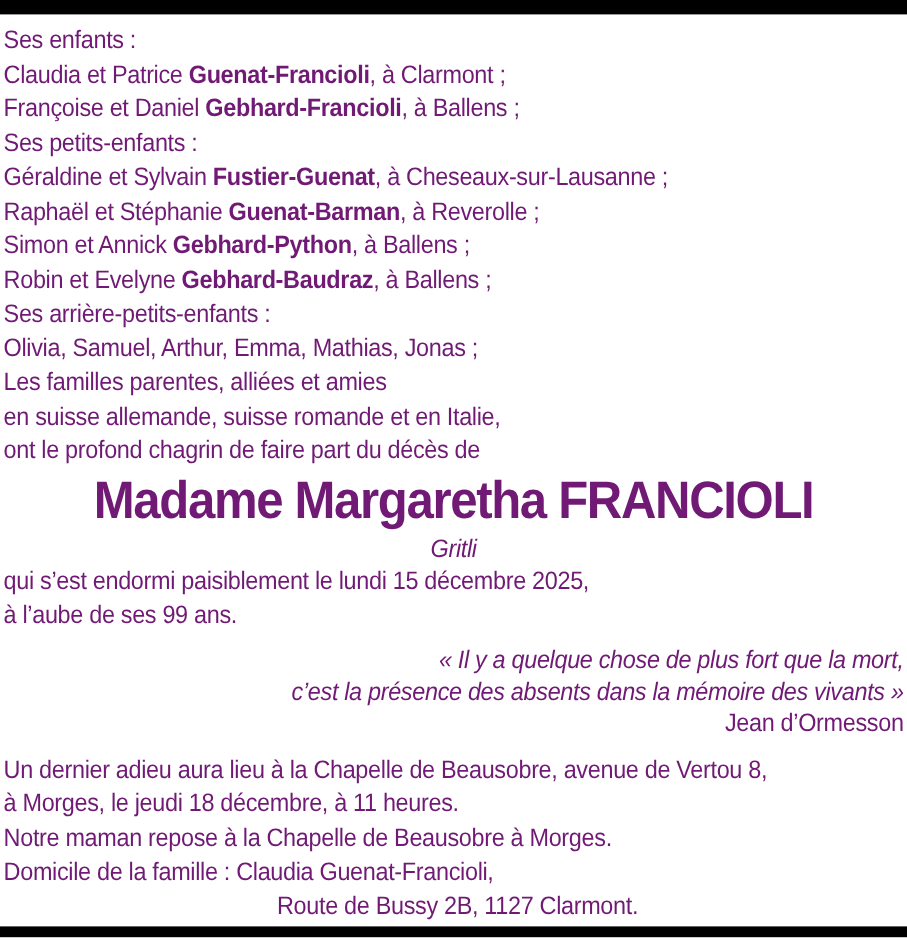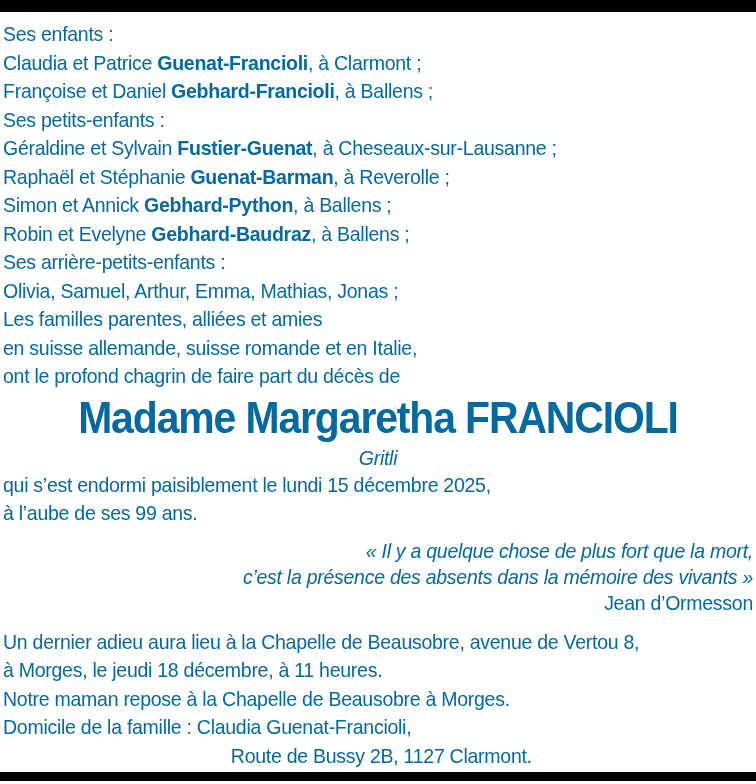--- a/index.html
+++ b/index.html
@@ -1,18 +1,18 @@
 <!DOCTYPE html>
 <html><head>
 <meta charset="utf-8">
 <style>
   html,body{margin:0;padding:0;background:#ffffff;}
   .page{
     width:756px;height:784px;position:relative;overflow:hidden;
-    background:#ffffff;color:#0369a1;
+    background:#ffffff;color:#701a75;
     font-family:"Liberation Sans","DejaVu Sans",sans-serif;
   }
   .bar{position:absolute;left:0;width:756px;background:#000000;}
   .bar-top{top:0;height:12px;}
   .bar-bottom{top:772px;height:9px;}
   .content{position:absolute;top:12px;left:3px;width:750px;padding-top:8px;}
   p{margin:0;}
   .line{font-size:21px;line-height:28.5px;letter-spacing:-0.3px;white-space:nowrap;}
   b{font-weight:700;}
   .intro{transform:scaleX(0.93);transform-origin:top left;}

